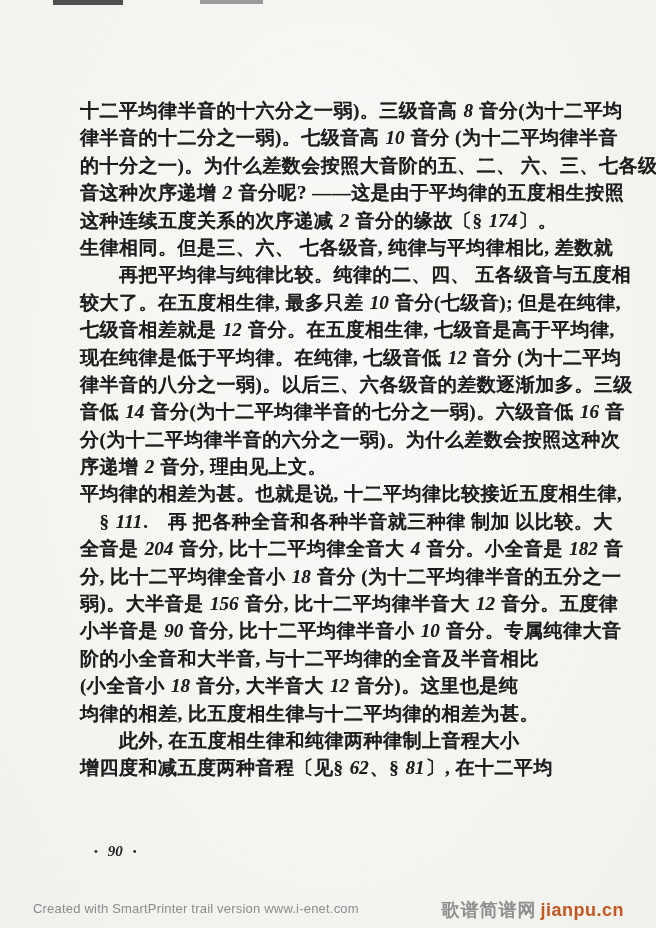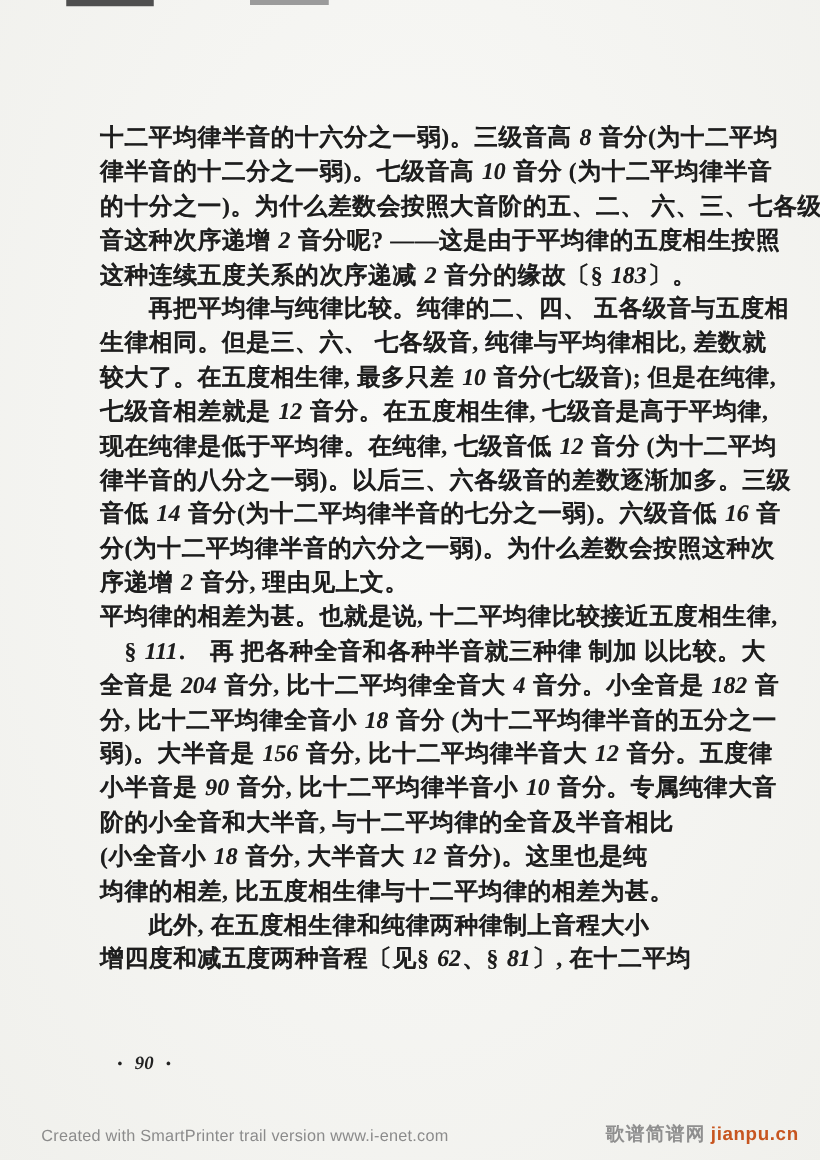--- a/index.html
+++ b/index.html
@@ -78,23 +78,23 @@
     top: 901px;
     color: #8b8b8b;
     font-family: "Liberation Sans", "DejaVu Sans", sans-serif;
     font-size: 13px;
     letter-spacing: 0.2px;
   }
 
   
   .watermark {
     position: absolute;
-    right: 17px;
+    right: 32px;
     top: 898px;
-    font-size: 15px;
+    font-size: 18px;
     letter-spacing: 1px;
     white-space: nowrap;
   }
   .watermark .wm-gray {
     color: #8f8f8f;
     font-weight: 600;
   }
   .watermark .wm-orange {
     font-family: "Liberation Sans", "DejaVu Sans", sans-serif;
     font-weight: 700;
@@ -108,23 +108,23 @@
 <div class="page">
 
   <div class="bar bar1"></div>
   <div class="bar bar2"></div>
 
   <div class="text-block" id="text-block">
       <div class="line">十二平均律半音的十六分之一弱)。三级音高 <em>8</em> 音分(为十二平均</div>
       <div class="line">律半音的十二分之一弱)。七级音高 <em>10</em> 音分 (为十二平均律半音</div>
       <div class="line">的十分之一)。为什么差数会按照大音阶的五、二、 六、三、七各级</div>
       <div class="line">音这种次序递增 <em>2</em> 音分呢? ——这是由于平均律的五度相生按照</div>
-      <div class="line">这种连续五度关系的次序递减 <em>2</em> 音分的缘故〔§ <em>183</em>〕。</div>
+      <div class="line">这种连续五度关系的次序递减 <em>2</em> 音分的缘故〔§ <em>174</em>〕。</div>
+      <div class="line">生律相同。但是三、六、 七各级音, 纯律与平均律相比, 差数就</div>
       <div class="line">　　再把平均律与纯律比较。纯律的二、四、 五各级音与五度相</div>
-      <div class="line">生律相同。但是三、六、 七各级音, 纯律与平均律相比, 差数就</div>
       <div class="line">较大了。在五度相生律, 最多只差 <em>10</em> 音分(七级音); 但是在纯律,</div>
       <div class="line">七级音相差就是 <em>12</em> 音分。在五度相生律, 七级音是高于平均律,</div>
       <div class="line">现在纯律是低于平均律。在纯律, 七级音低 <em>12</em> 音分 (为十二平均</div>
       <div class="line">律半音的八分之一弱)。以后三、六各级音的差数逐渐加多。三级</div>
       <div class="line">音低 <em>14</em> 音分(为十二平均律半音的七分之一弱)。六级音低 <em>16</em> 音</div>
       <div class="line">分(为十二平均律半音的六分之一弱)。为什么差数会按照这种次</div>
       <div class="line">序递增 <em>2</em> 音分, 理由见上文。</div>
       <div class="line">平均律的相差为甚。也就是说, 十二平均律比较接近五度相生律,</div>
       <div class="line">　§ <em>111</em>.　再 把各种全音和各种半音就三种律 制加 以比较。大</div>
       <div class="line">全音是 <em>204</em> 音分, 比十二平均律全音大 <em>4</em> 音分。小全音是 <em>182</em> 音</div>

